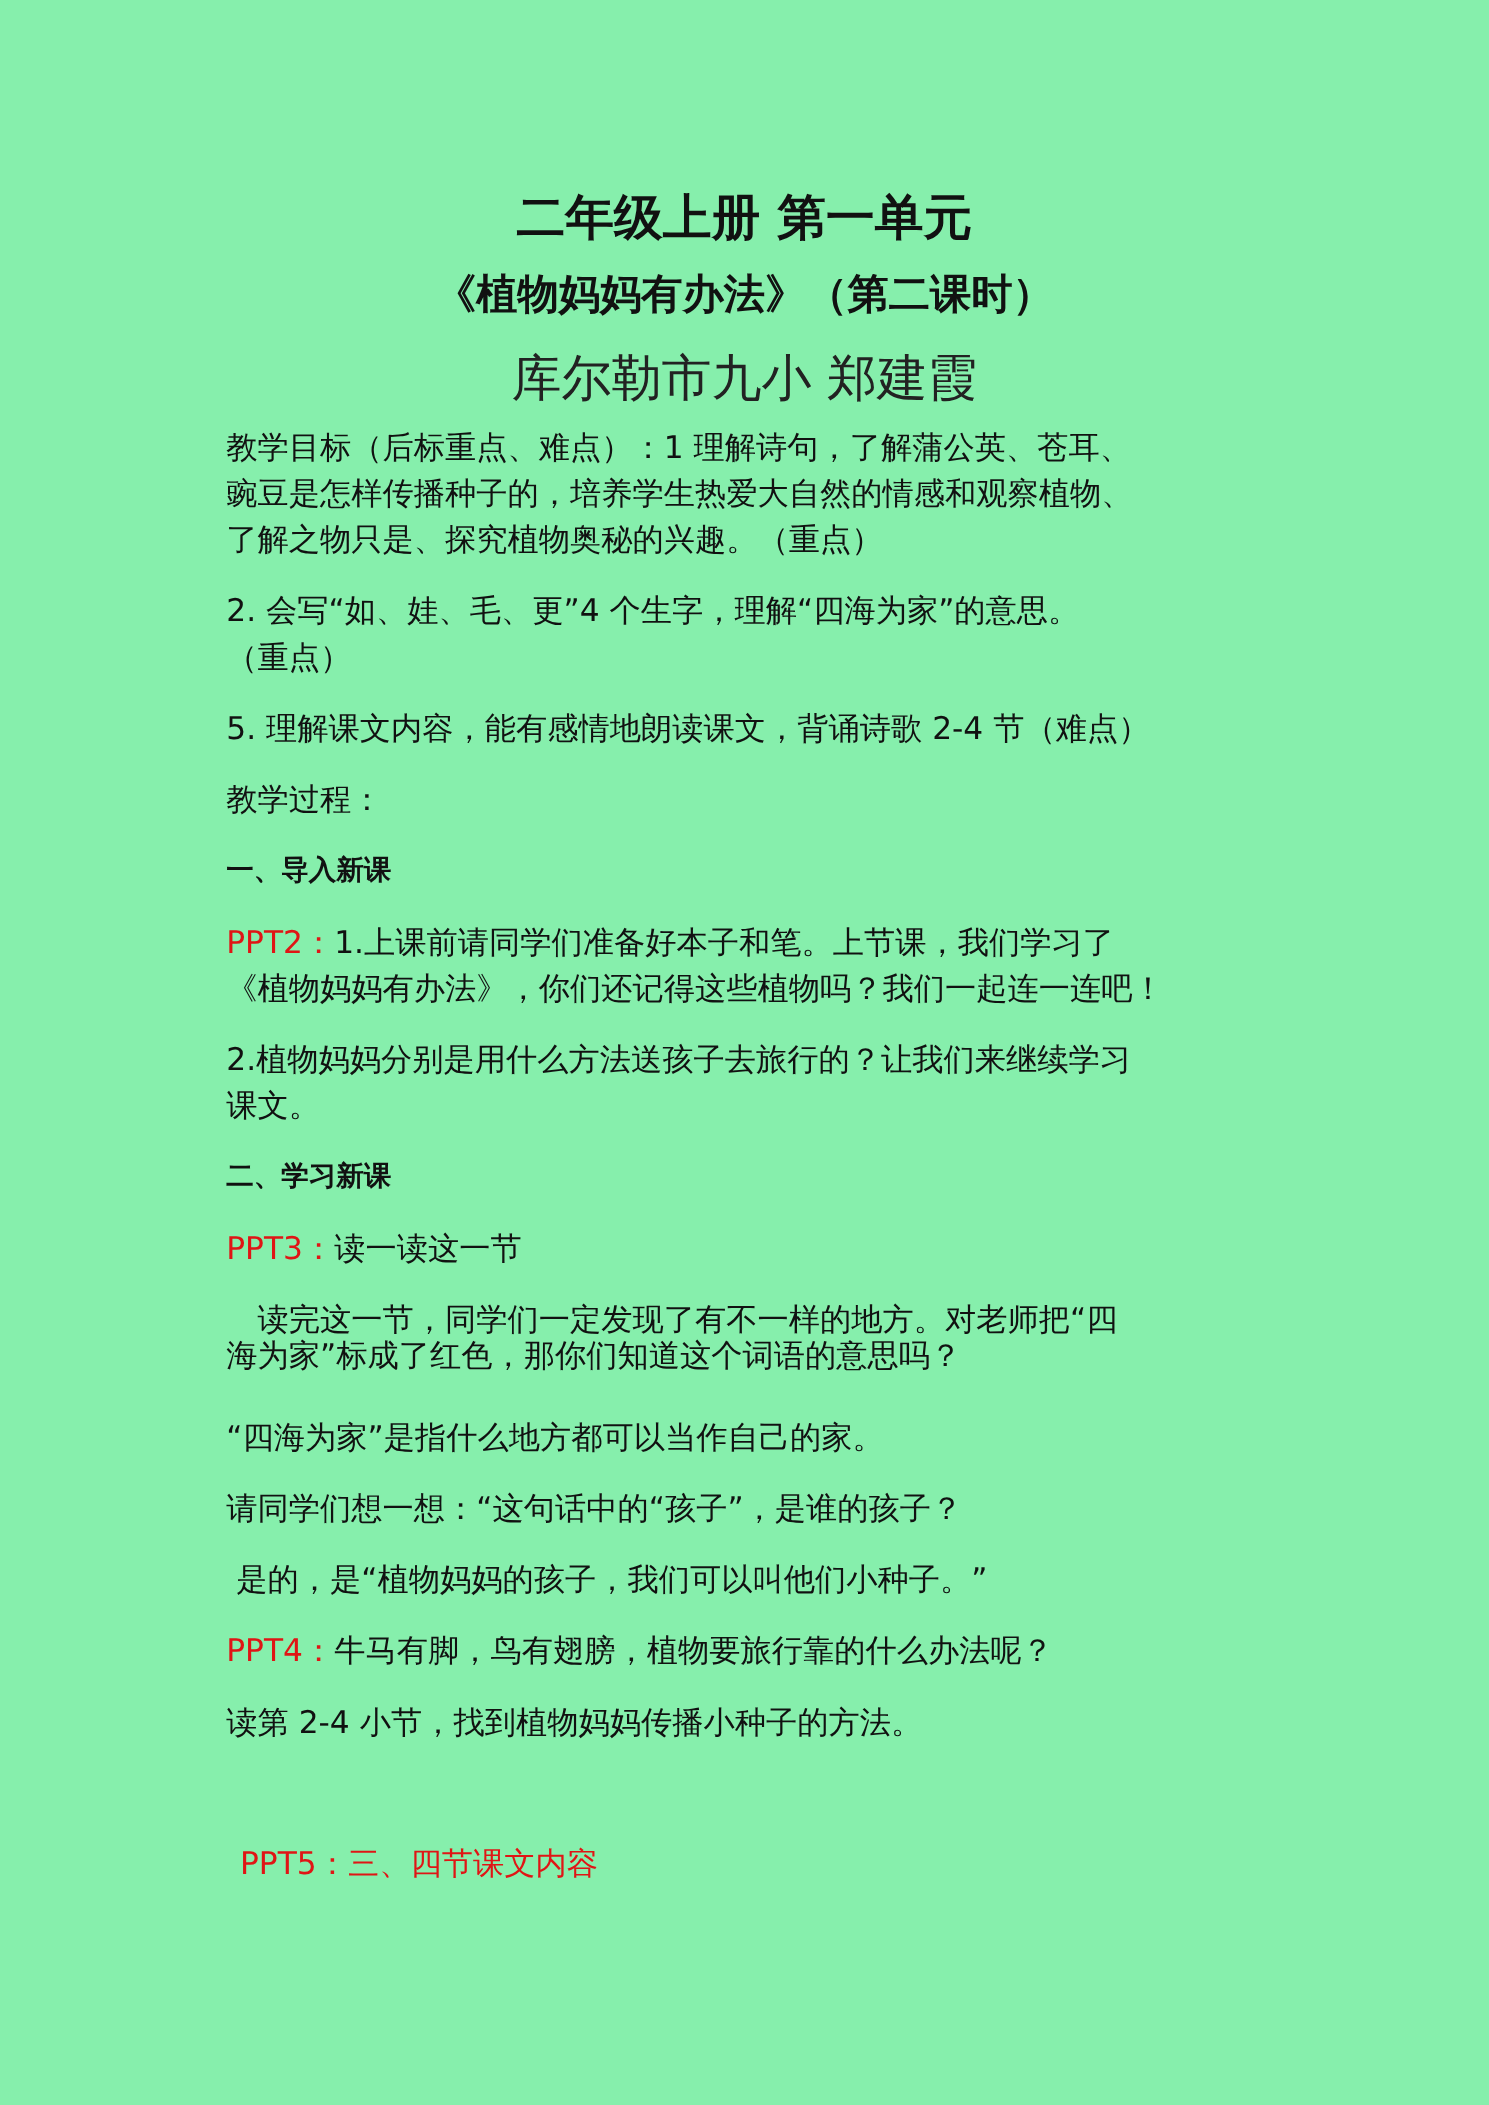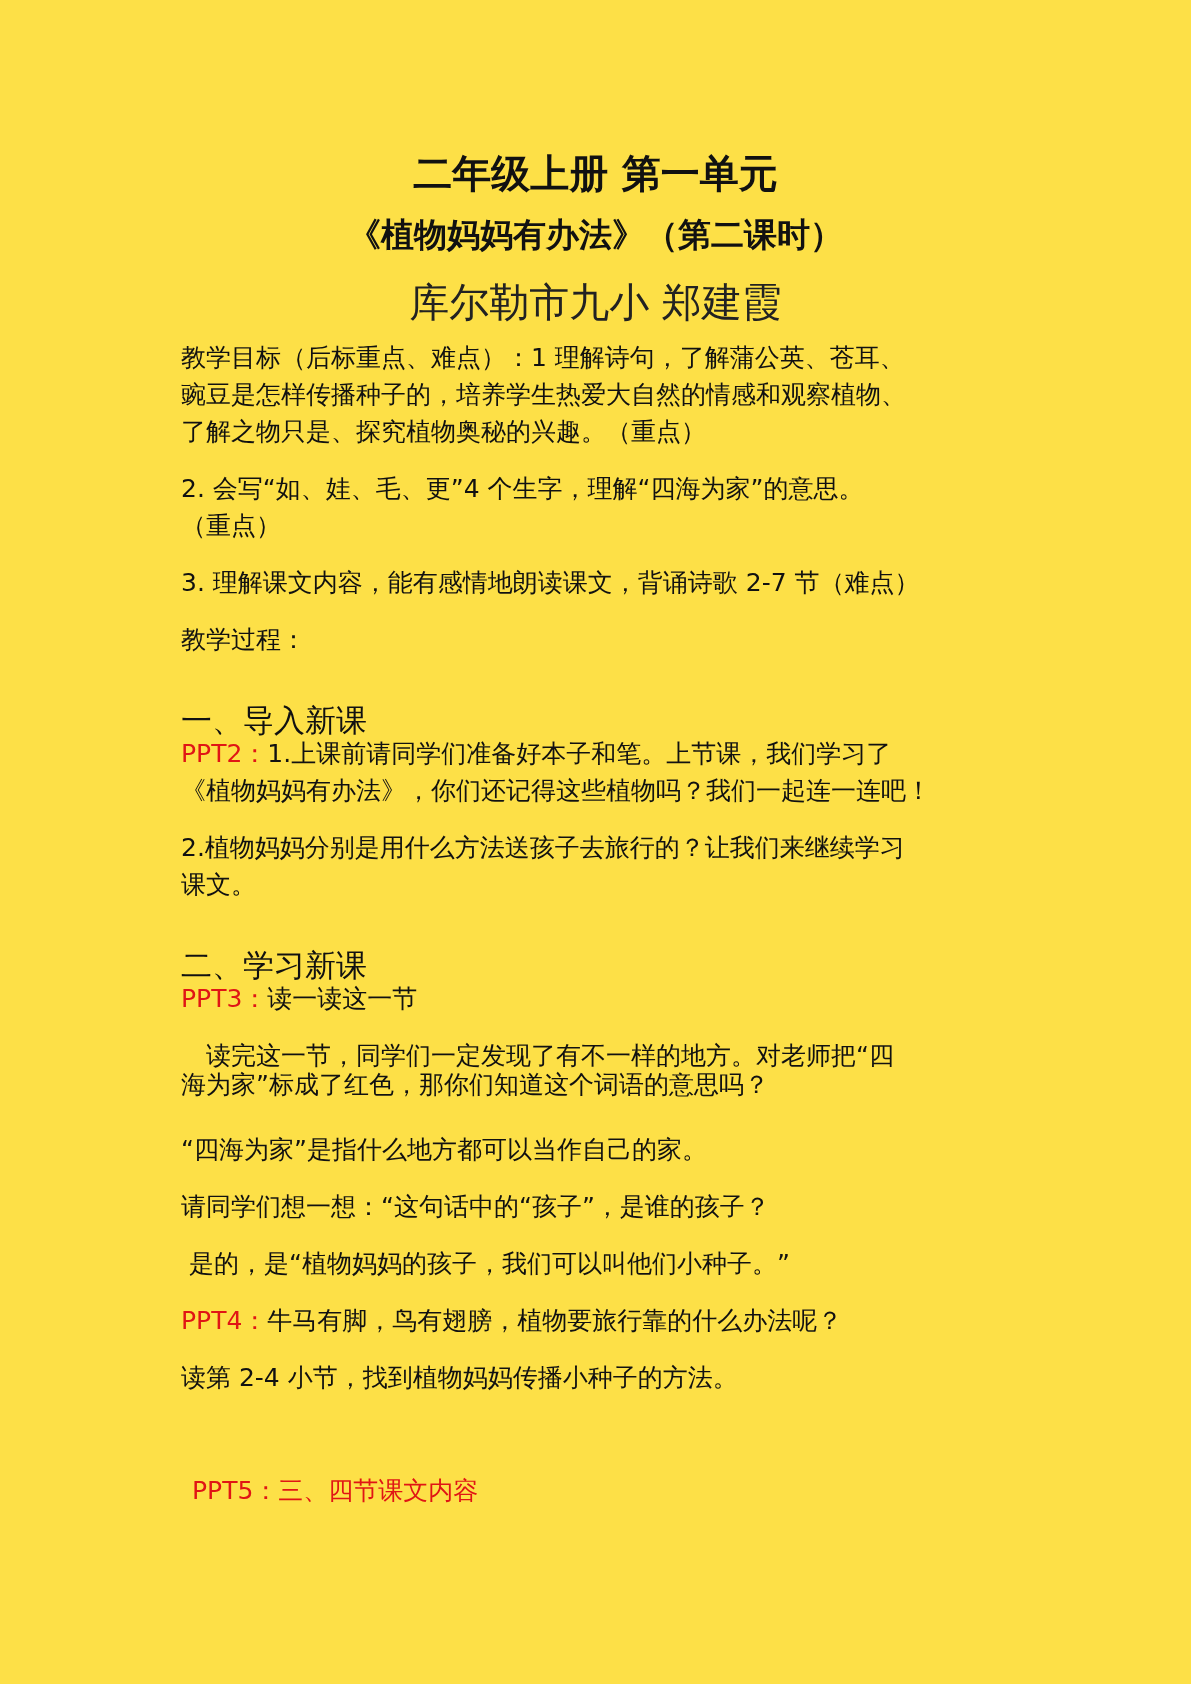--- a/index.html
+++ b/index.html
@@ -14,21 +14,21 @@
       overflow: hidden;
       font-family: "DejaVu Sans", "Liberation Sans", sans-serif;
       color: #111111;
     }
     .page {
       position: absolute;
       left: 0;
       top: 0;
       width: 1191px;
       height: 1684px;
-      background: #fde047;
+      background: #86efac;
     }
     .title {
       position: absolute;
       left: 0;
       width: 1191px;
       text-align: center;
       font-family: "DejaVu Serif", "Liberation Serif", serif;
       font-weight: bold;
       color: #111;
       white-space: nowrap;
@@ -42,42 +42,42 @@
       color: #222;
     }
     .line {
       position: absolute;
       left: 181px;
       font-size: 25px;
       line-height: 37px;
       white-space: nowrap;
       color: #111;
     }
-    .bold { font-weight: normal; font-size: 31px; margin-top: 24px; }
+    .bold { font-weight: bold; font-size: 22px; }
     .red { color: #e01515; }
     .indent { padding-left: 25px; }
     .slight { padding-left: 8px; }
   </style>
 </head>
 <body>
 
 <div class="page">
 
   <div class="title t1">二年级上册  第一单元</div>
   <div class="title t2">《植物妈妈有办法》（第二课时）</div>
   <div class="title t3">库尔勒市九小    郑建霞</div>
 
   <div class="line" style="top:339px;">教学目标（后标重点、难点）：1 理解诗句，了解蒲公英、苍耳、</div>
   <div class="line" style="top:376px;">豌豆是怎样传播种子的，培养学生热爱大自然的情感和观察植物、</div>
   <div class="line" style="top:413px;">了解之物只是、探究植物奥秘的兴趣。（重点）</div>
 
   <div class="line" style="top:470px;">2. 会写“如、娃、毛、更”4 个生字，理解“四海为家”的意思。</div>
   <div class="line" style="top:507px;">（重点）</div>
 
-  <div class="line" style="top:564px;">3. 理解课文内容，能有感情地朗读课文，背诵诗歌 2-7 节（难点）</div>
+  <div class="line" style="top:564px;">5. 理解课文内容，能有感情地朗读课文，背诵诗歌 2-4 节（难点）</div>
 
   <div class="line" style="top:621px;">教学过程：</div>
 
   <div class="line bold" style="top:678px;">一、导入新课</div>
 
   <div class="line" style="top:735px;">
     <span class="red">PPT2：</span><span>1.上课前请同学们准备好本子和笔。上节课，我们学习了</span>
   </div>
   <div class="line" style="top:772px;">《植物妈妈有办法》，你们还记得这些植物吗？我们一起连一连吧！</div>
 

